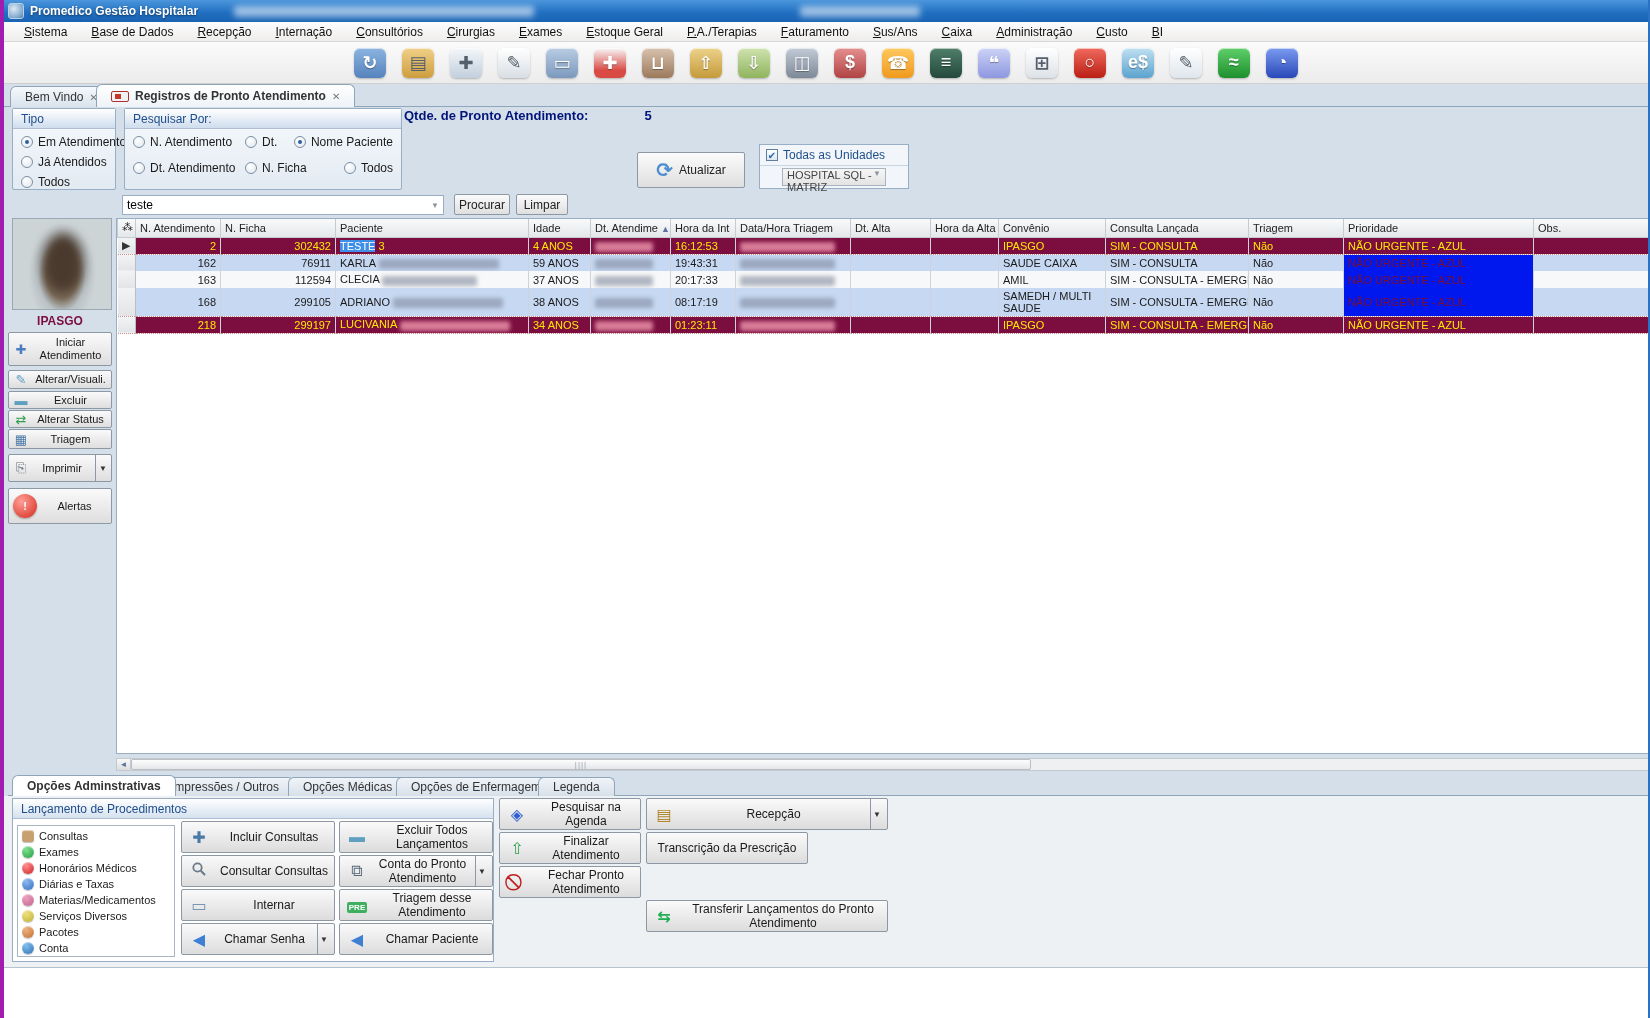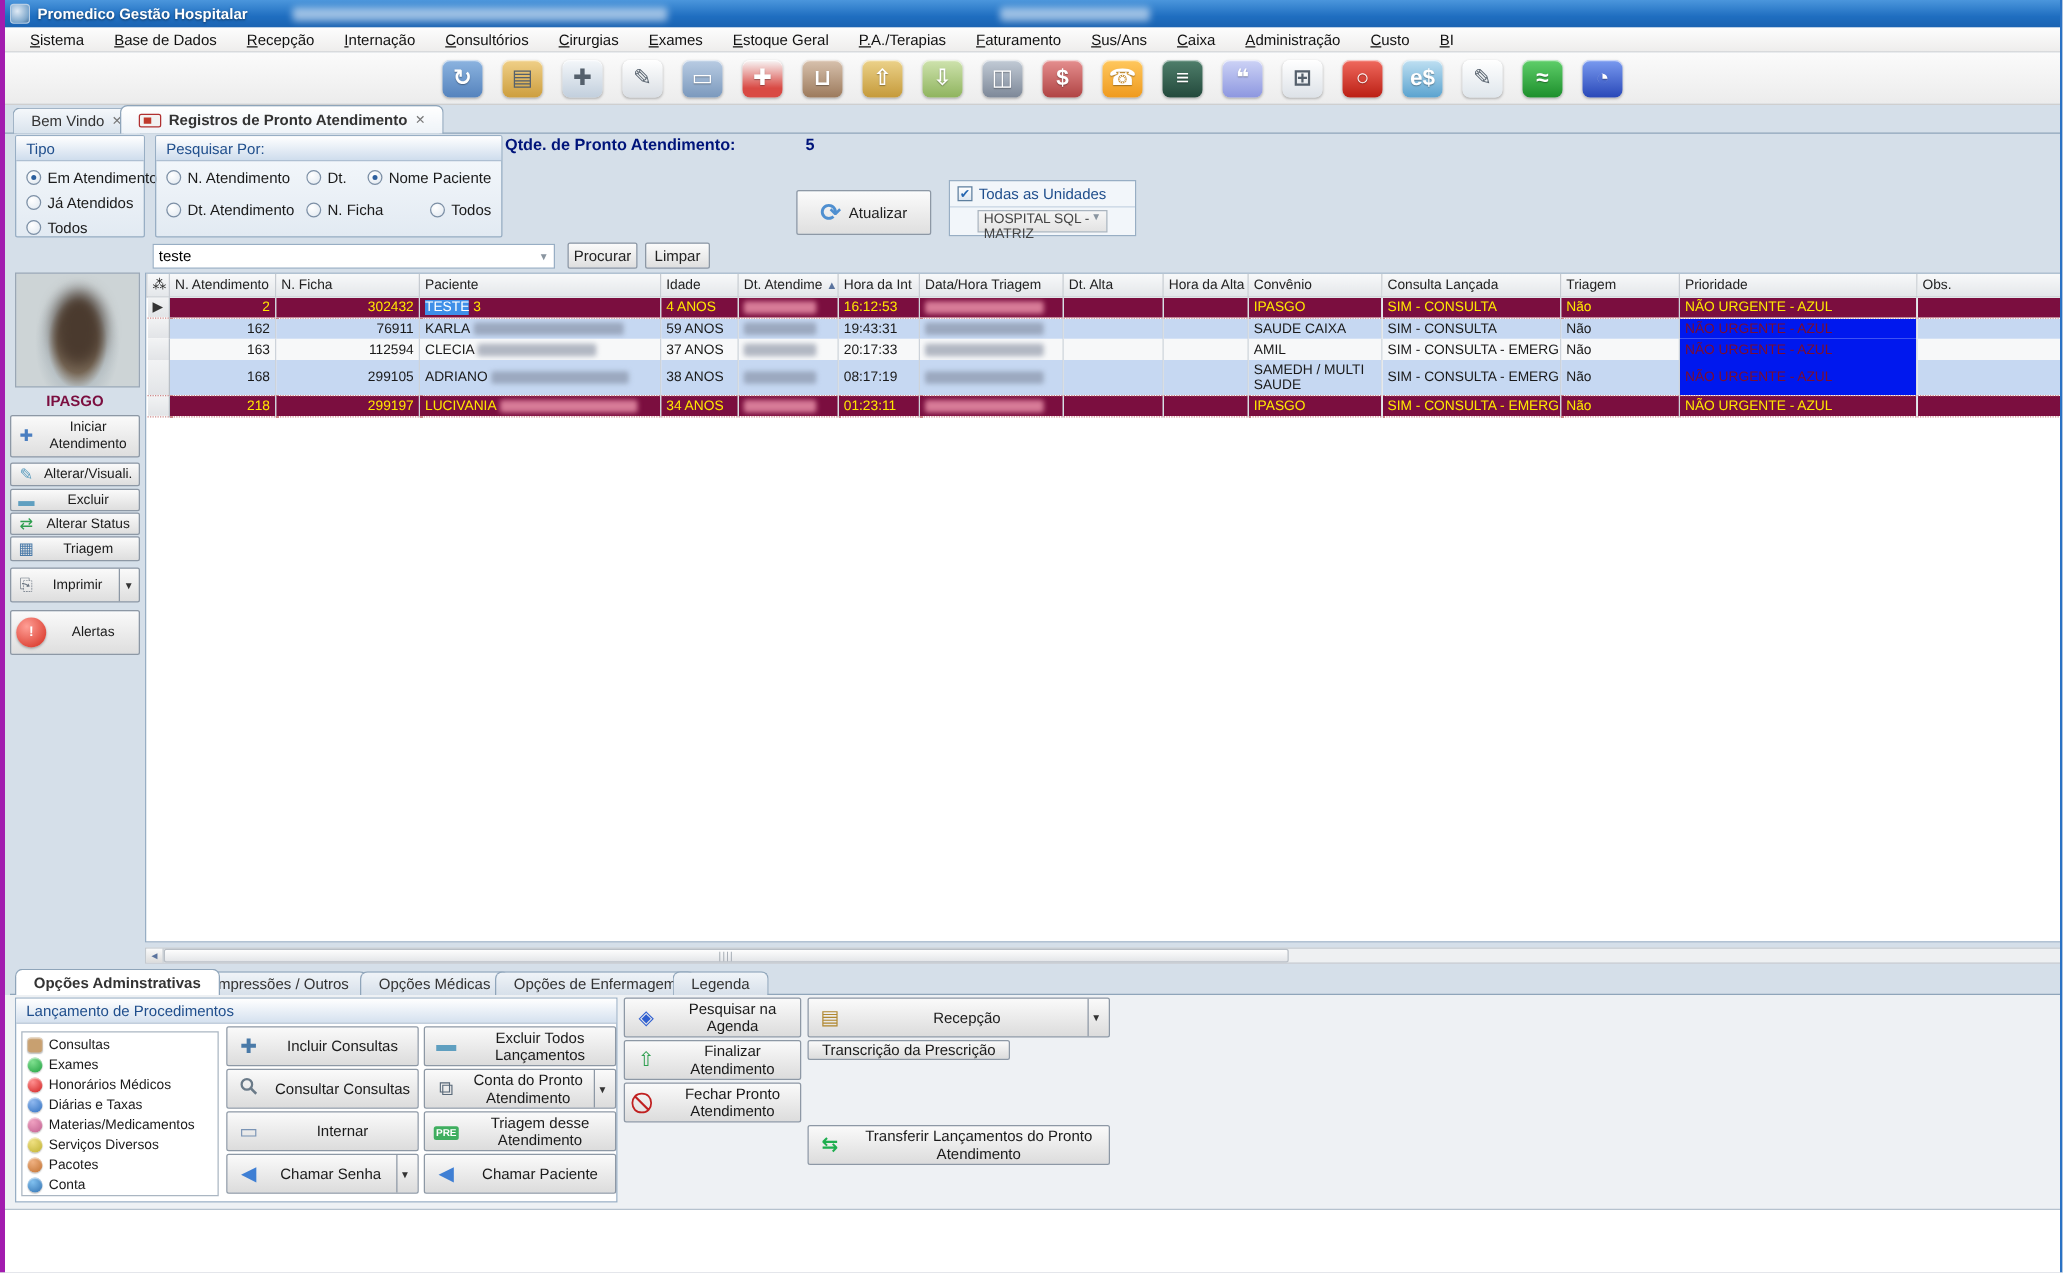--- a/index.html
+++ b/index.html
@@ -599,21 +599,21 @@
     <div class="act-btn" style="left:495px;top:70px;width:142px;height:32px">
       <span class="act-ic ic-fechar">⃠</span>
         <span class="act-lbl">Fechar Pronto Atendimento</span>
     </div>
 
     <div class="act-btn" style="left:642px;top:2px;width:242px;height:32px">
       <span class="act-ic ic-recep">▤</span>
         <span class="act-lbl">Recepção</span>
       <span class="act-split">▼</span>
     </div>
-    <div class="act-btn" style="left:642px;top:36px;width:162px;height:16px">
+    <div class="act-btn" style="left:642px;top:36px;width:162px;height:32px">
       <span class="act-lbl">Transcrição da Prescrição</span>
     </div>
     <div class="act-btn" style="left:642px;top:104px;width:242px;height:32px">
       <span class="act-ic ic-transfer">⇆</span>
         <span class="act-lbl">Transferir Lançamentos do Pronto Atendimento</span>
     </div>
   </div>
 
   <div class="footer"></div>
 </div>

